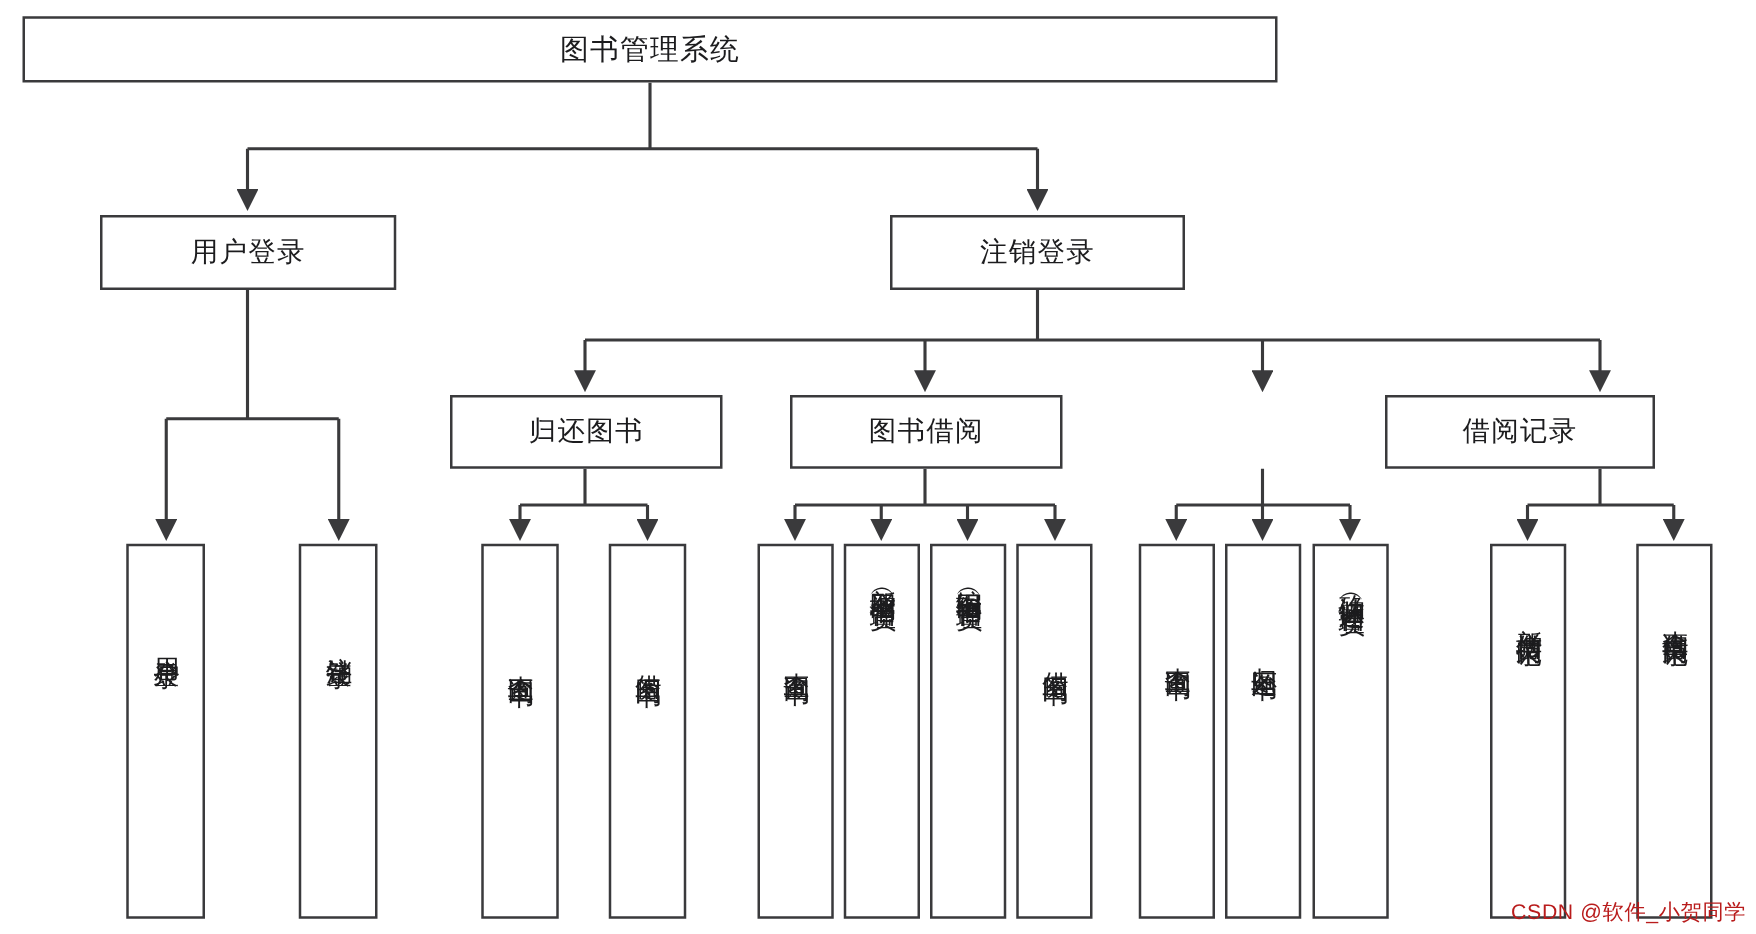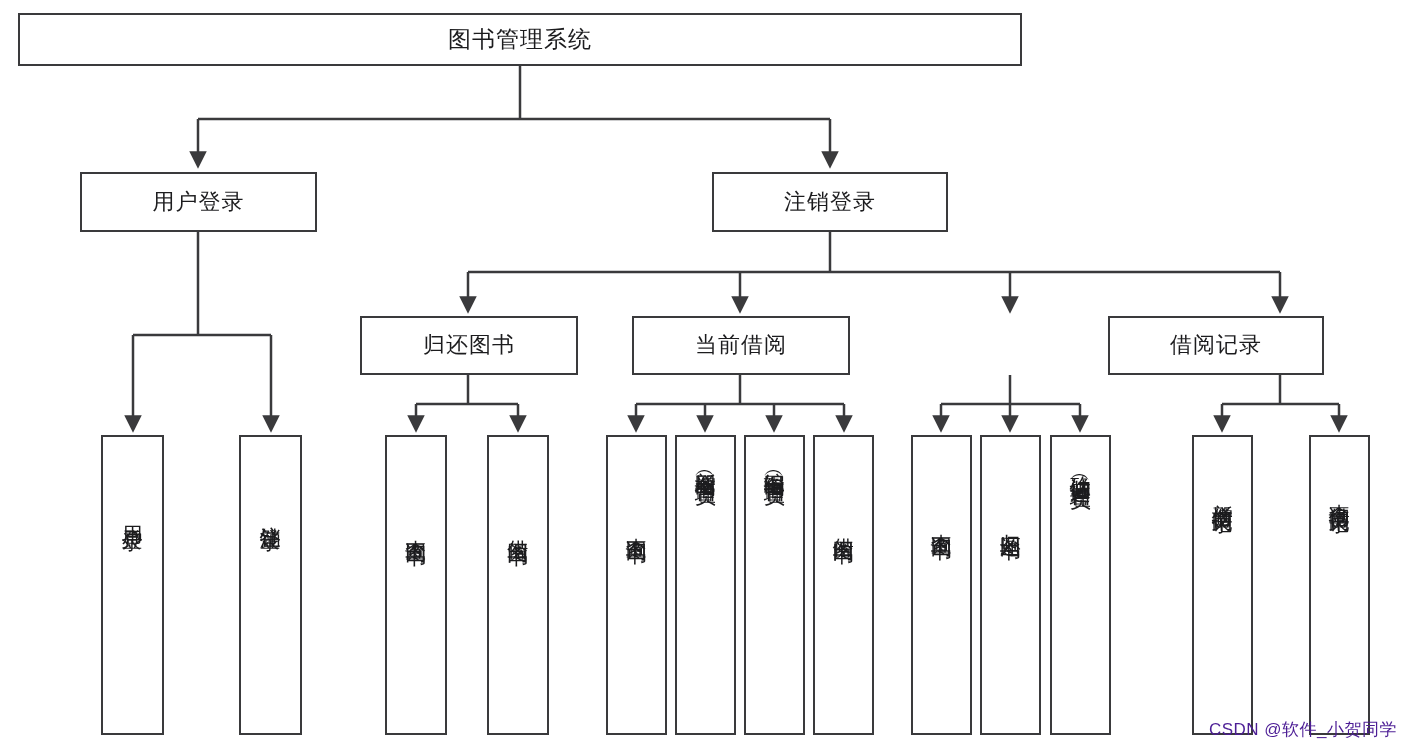--- a/index.html
+++ b/index.html
@@ -64,21 +64,21 @@
   .leaf-c .vtext { padding-top: 70px; }
   .leaf-d .vtext { padding-top: 4px; }
   .leaf-e .vtext { padding-top: 66px; }
   .leaf-f .vtext { padding-top: 8px; }
   .leaf-g .vtext { padding-top: 36px; }
   .watermark {
     position: absolute;
     right: 8px;
     bottom: 6px;
     font-size: 17px;
-    color: #4c1d95;
+    color: #b91c1c;
     letter-spacing: 0.5px;
     white-space: nowrap;
     margin-top: 44px;
   }
 </style>
 </head>
 <body>
 
 <div id="canvas">
 
@@ -140,21 +140,21 @@
     <span>用户登录</span>
   </div>
   <div class="node horiz" style="left:712px; top:172px; width:236px; height:60px;">
     <span>注销登录</span>
   </div>
 
   <div class="node horiz" style="left:360px; top:316px; width:218px; height:59px;">
     <span>归还图书</span>
   </div>
   <div class="node horiz" style="left:632px; top:316px; width:218px; height:59px;">
-    <span>当前借阅</span>
+    <span>图书借阅</span>
   </div>
   <div class="node horiz" style="left:1108px; top:316px; width:216px; height:59px;">
     <span>借阅记录</span>
   </div>
 
   <div class="node leaf leaf-a" style="left:101px; top:435px; width:63px; height:300px;">
     <span class="vtext">用户登录</span>
   </div>
   <div class="node leaf leaf-a" style="left:239px; top:435px; width:63px; height:300px;">
     <span class="vtext">注销登录</span>

